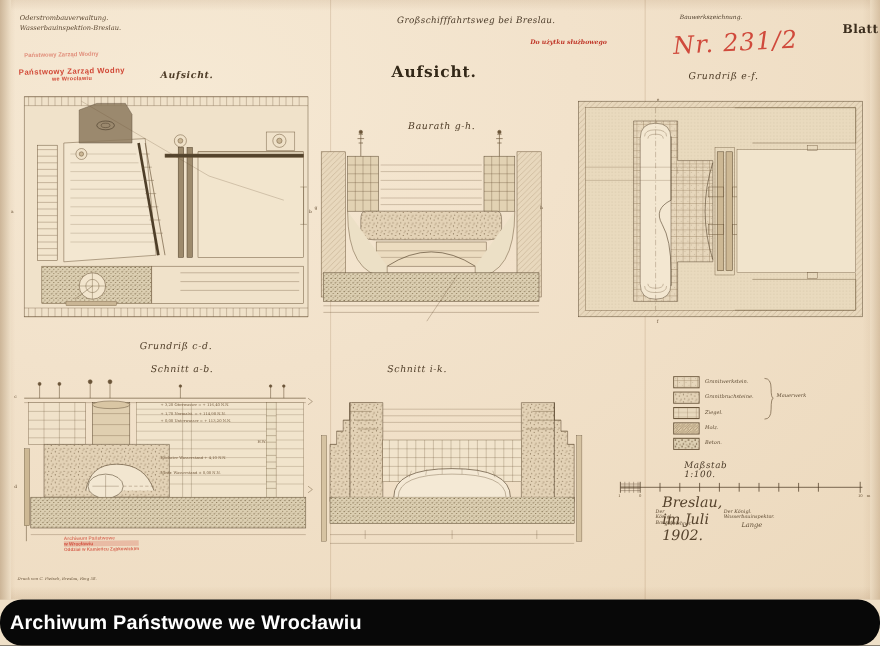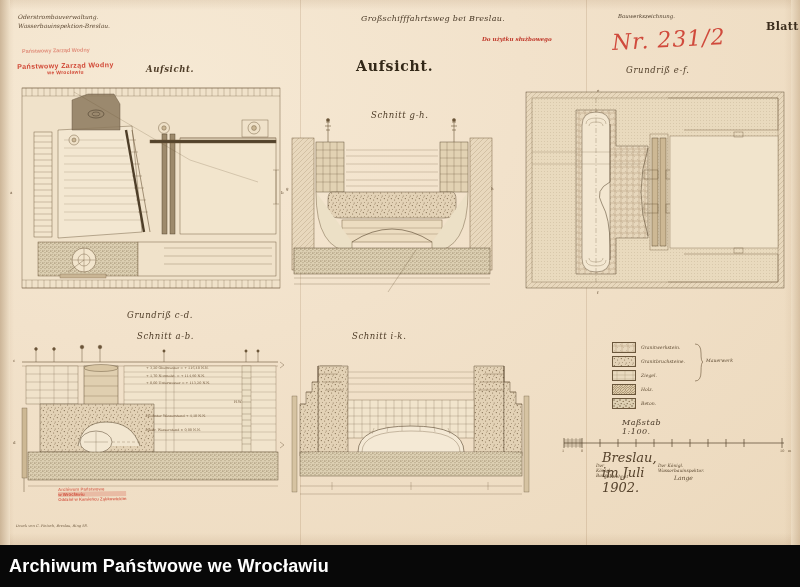--- a/index.html
+++ b/index.html
@@ -31,21 +31,21 @@
     background:linear-gradient(270deg,#d3bc9d,#efe0c8);opacity:.7;
   }
   .fold{
     position:absolute;top:0;width:1px;height:545px;
     background:rgba(140,100,60,.18);
   }
 
   
   .banner{
     position:absolute;left:0;bottom:0;width:800px;height:42px;background:#080808;
-    display:flex;align-items:center;
+    display:flex;align-items:center;border-radius:20px;
   }
   .banner span{
     color:#fff;font-family:"Liberation Sans",sans-serif;font-size:18px;font-weight:bold;
     padding-left:9px;letter-spacing:.2px;
   }
 
   
   .t{position:absolute;color:#4a3a28;white-space:nowrap;}
   .hand{font-family:"DejaVu Serif",serif;font-style:italic;color:#5a4630;}
   .frak{font-family:"DejaVu Serif",serif;font-weight:bold;letter-spacing:.4px;color:#3b2d1d;}
@@ -110,21 +110,21 @@
   <div class="t title-top" style="left:345px;top:14px;">Großschifffahrtsweg bei Breslau.</div>
   <div class="t title-sub" style="left:356px;top:58px;">Aufsicht.</div>
 
   <div class="t red" style="left:482px;top:36px;font-size:5.6px;font-style:italic;font-weight:bold;">Do użytku służbowego</div>
 
   <div class="t" style="left:618px;top:13px;font-size:5.4px;font-style:italic;color:#4a3a28;">Bauwerkszeichnung.</div>
   <div class="t frak" style="left:726px;top:20px;font-size:11px;margin-left:40px;">Blatt 3.</div>
   <div class="t bigred" style="left:612px;top:30px;">Nr. 231/2</div>
 
   <div class="t seclabel" style="left:146px;top:64px;font-weight:bold;">Aufsicht.</div>
-  <div class="t seclabel" style="left:371px;top:110px;">Schnitt g-h.</div>
+  <div class="t seclabel" style="left:371px;top:110px;">Baurath g-h.</div>
   <div class="t seclabel" style="left:626px;top:65px;">Grundriß e-f.</div>
   <div class="t seclabel" style="left:127px;top:310px;">Grundriß c-d.</div>
   <div class="t seclabel" style="left:137px;top:331px;">Schnitt a-b.</div>
   <div class="t seclabel" style="left:352px;top:331px;">Schnitt i-k.</div>
 
   <svg width="0" height="0" style="position:absolute">
     <defs>
       <pattern id="p-granite-rubble" width="7" height="7" patternUnits="userSpaceOnUse">
         <rect width="7" height="7" fill="#e3d2b6"></rect>
         <circle cx="1.3" cy="1.6" r=".55" fill="#6f5a3e"></circle>

